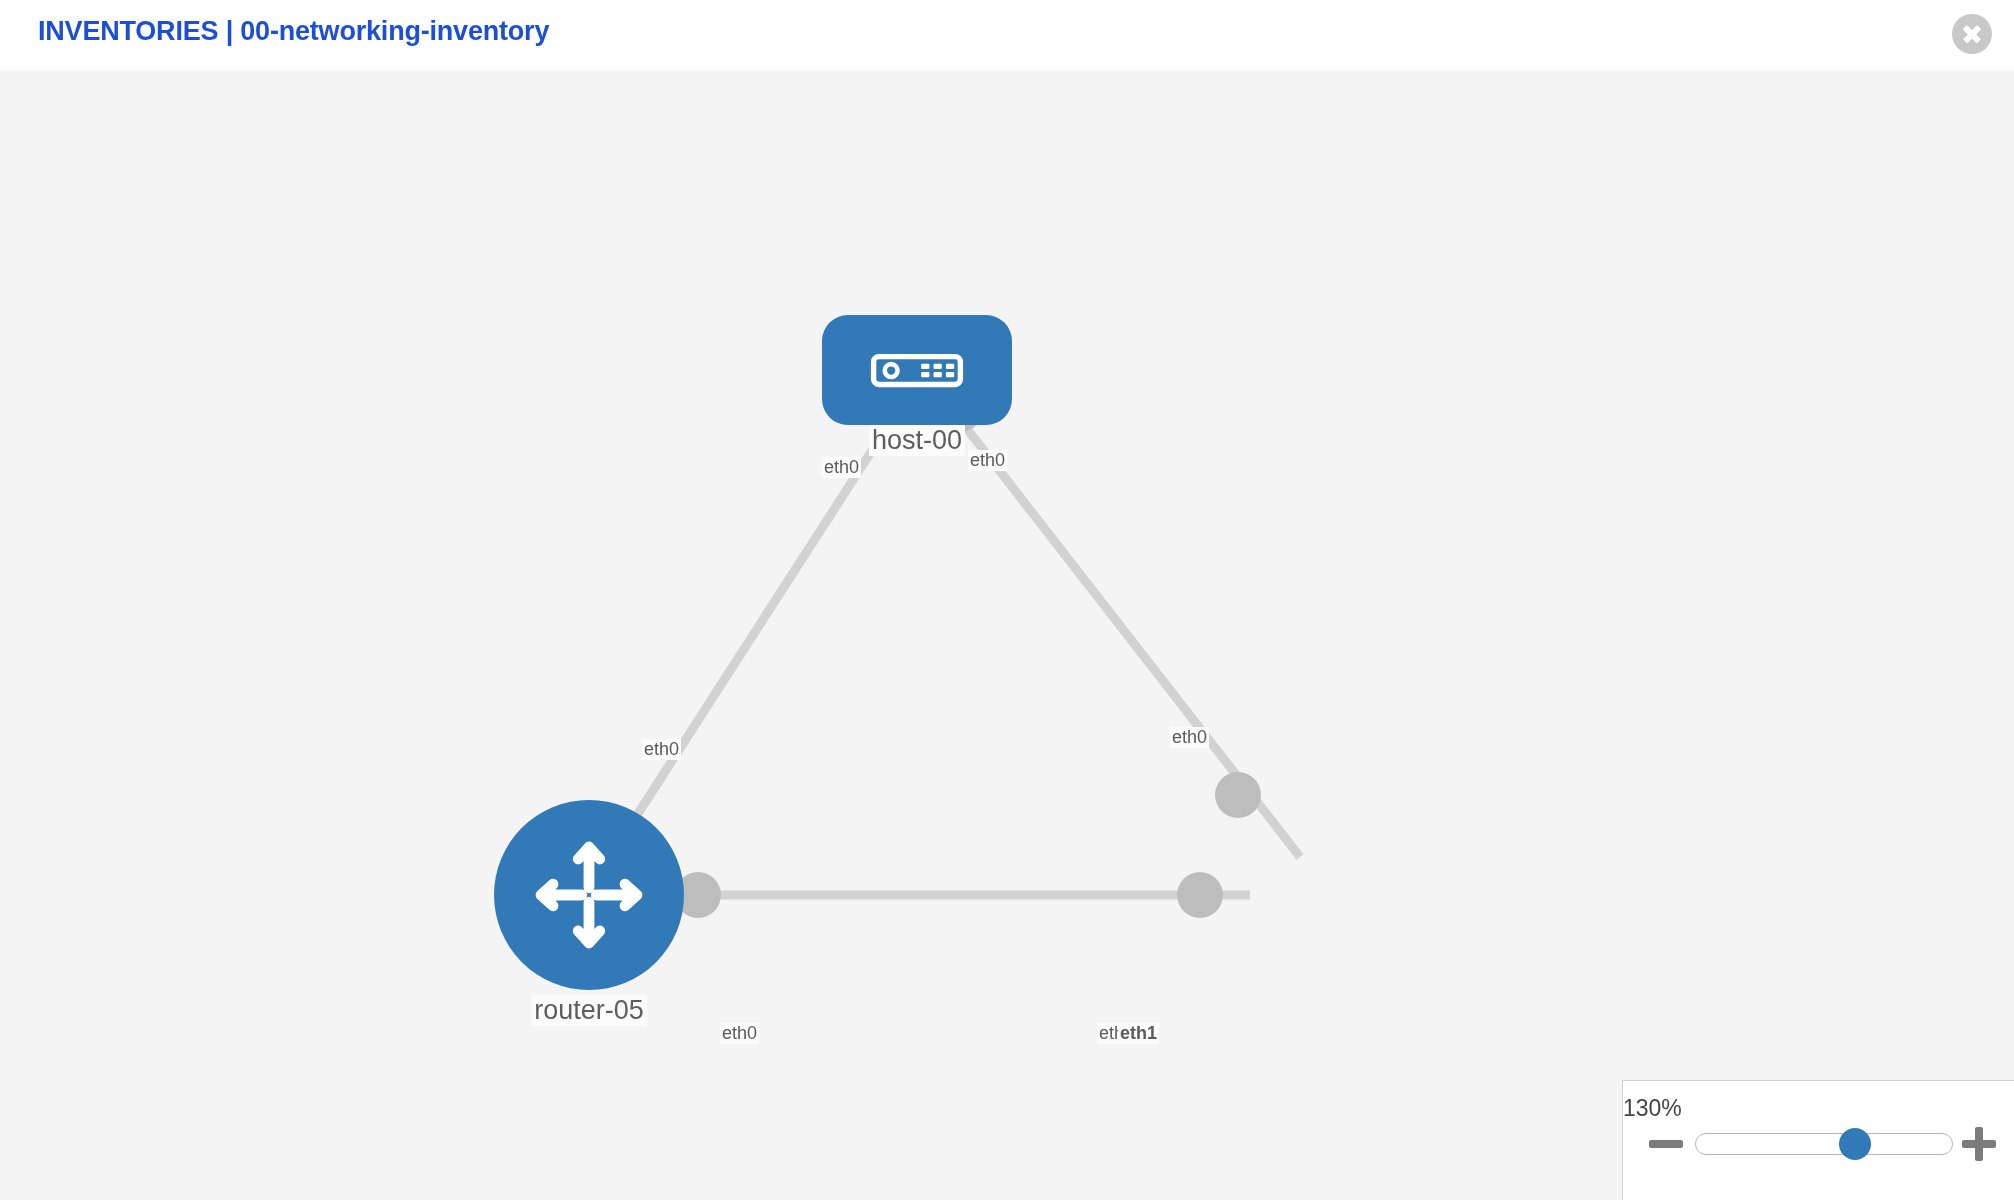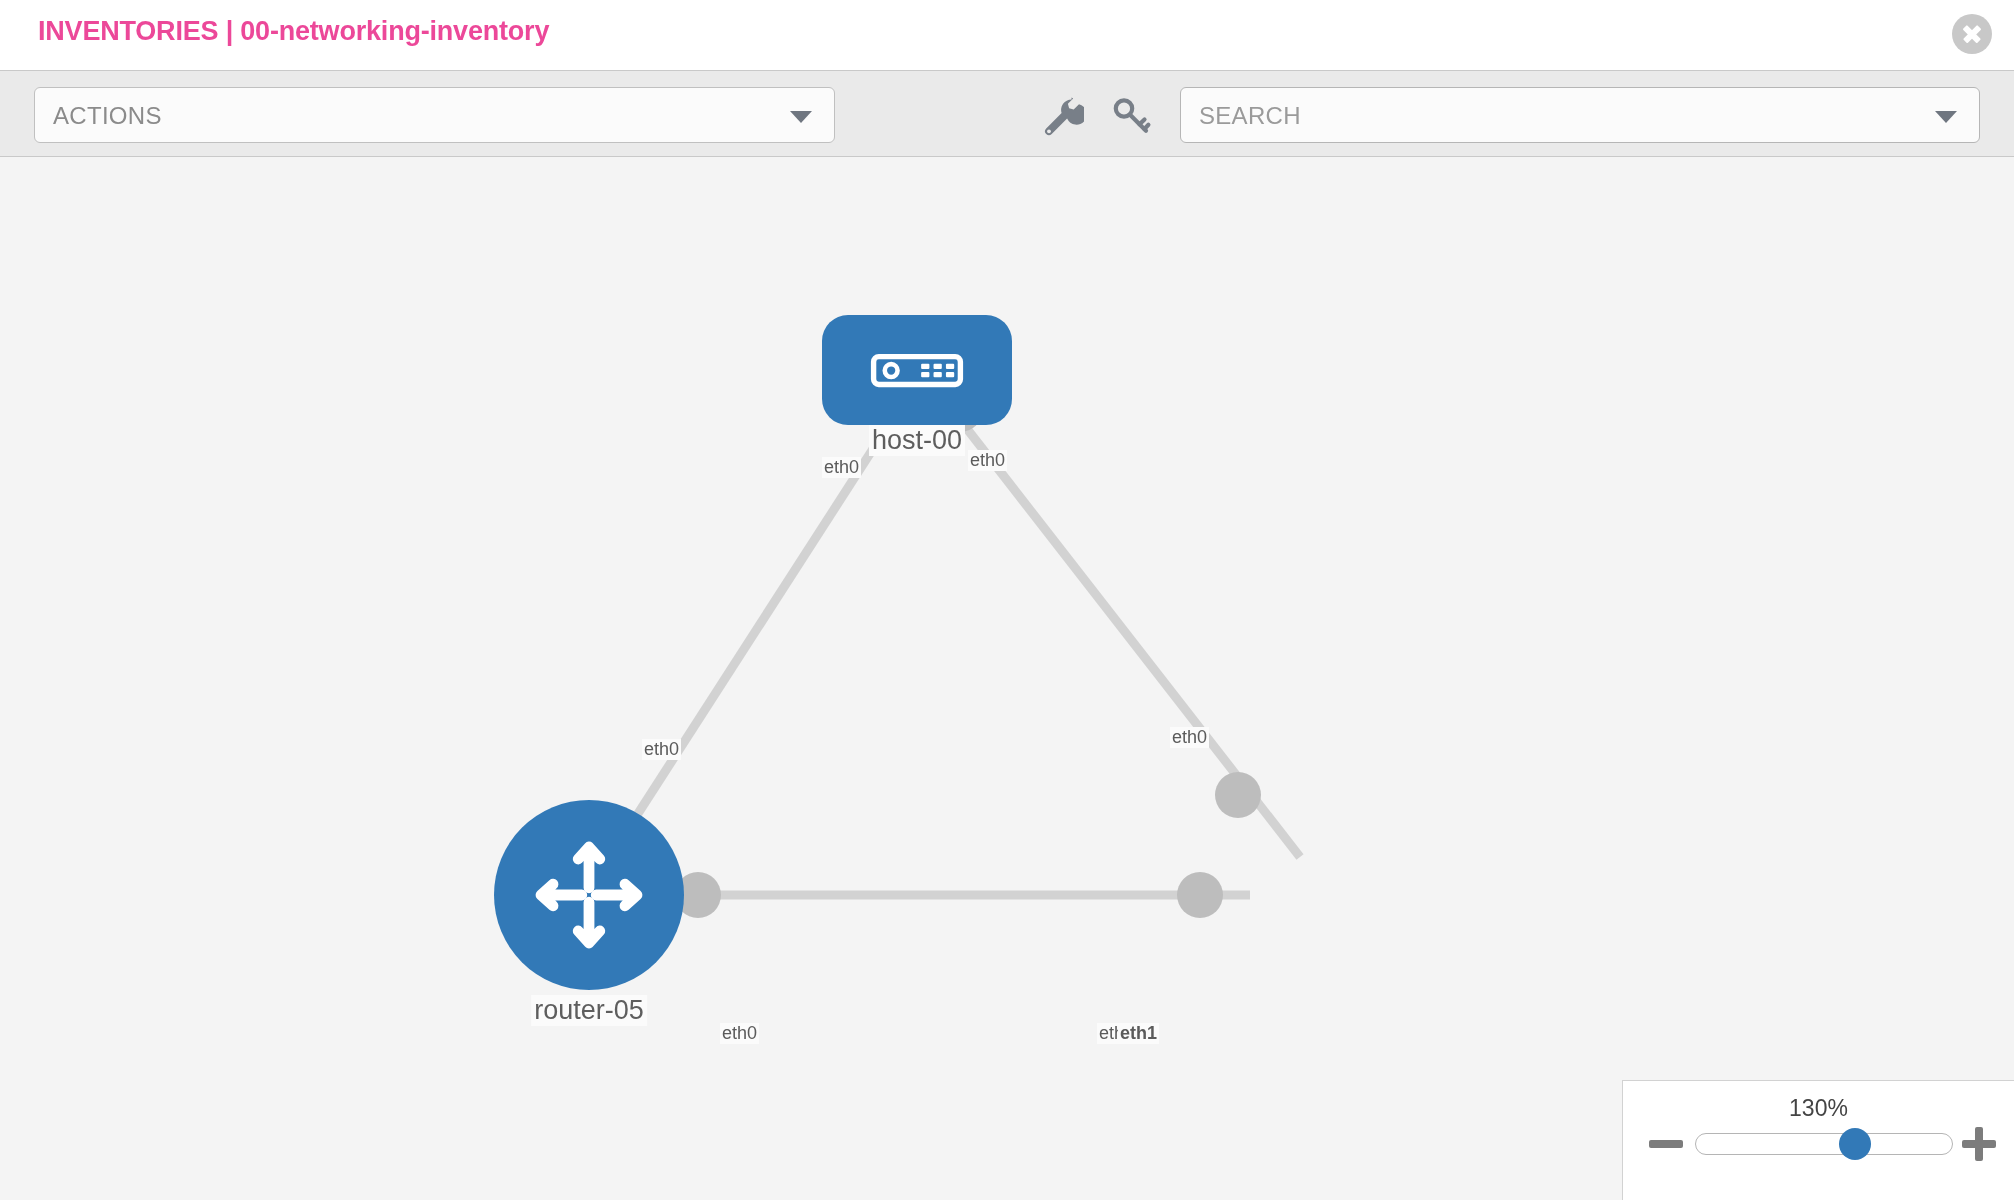--- a/index.html
+++ b/index.html
@@ -11,21 +11,21 @@
   }
   .app { position: relative; width: 2014px; height: 1200px; background: #f4f4f4; }
 
   
   .header {
     position: absolute; left: 0; top: 0; width: 2014px; height: 70px;
     background: #ffffff;
   }
   .header-title {
     position: absolute; left: 38px; top: 16px;
-    font-size: 27px; font-weight: bold; color: #ec4899;
+    font-size: 27px; font-weight: bold; color: #1d4ed8;
     letter-spacing: -0.2px; white-space: nowrap;
   }
   .close-btn {
     position: absolute; right: 22px; top: 14px;
     width: 40px; height: 40px; border-radius: 50%;
     background: #c8c8c8; cursor: pointer;
   }
   .close-btn .x1, .close-btn .x2 {
     position: absolute; left: 50%; top: 50%;
     width: 20px; height: 5.5px; background: #ffffff; border-radius: 1px;
@@ -121,21 +121,21 @@
   
   .zoom-panel {
     position: absolute; right: 0; bottom: 0;
     width: 392px; height: 120px;
     background: #ffffff;
     border-top: 1px solid #d2d2d2;
     border-left: 1px solid #d2d2d2;
   }
   .zoom-value {
     position: absolute; left: 0; right: 0; top: 14px;
-    text-align: center; font-size: 23px; color: #444;
+    font-size: 23px; color: #444;
   }
   .zoom-minus, .zoom-plus {
     position: absolute; top: 46px; width: 34px; height: 34px; cursor: pointer;
   }
   .zoom-minus { left: 26px; }
   .zoom-plus  { right: 18px; }
   .bar-h { position: absolute; left: 0; top: 13px; width: 34px; height: 8px; background: #7c7c7c; border-radius: 2px; }
   .bar-v { position: absolute; left: 13px; top: 0; width: 8px; height: 34px; background: #7c7c7c; border-radius: 2px; }
   .zoom-track {
     position: absolute; left: 72px; top: 52px;
@@ -155,50 +155,20 @@
 <div class="app">
 
   <div class="header">
     <div class="header-title">INVENTORIES | 00-networking-inventory</div>
     <div class="close-btn">
       <div class="x1"></div>
       <div class="x2"></div>
     </div>
   </div>
 
-  <div class="toolbar">
-
-    <div class="actions-select">
-      <div class="label">ACTIONS</div>
-      <div class="caret"></div>
-    </div>
-
-    <div class="tool-icon wrench">
-      <svg viewBox="0 0 46 46" width="46" height="46" aria-hidden="true">
-        <path d="M33.5 6.5a10.4 10.4 0 0 0-9.9 13.6L8.2 35.5a3.9 3.9 0 0 0 0 5.5 3.9 3.9 0 0 0 5.5 0l15.4-15.4A10.4 10.4 0 1 0 41 11.2l-5.3 5.3-4.6-1.2-1.2-4.6 5.3-5.3a10.6 10.6 0 0 0-1.7-.9z" fill="#787f88"></path>
-        <circle cx="11" cy="38.3" r="1.9" fill="#eaeaea"></circle>
-      </svg>
-    </div>
-
-    <div class="tool-icon key">
-      <svg viewBox="0 0 46 46" width="46" height="46" aria-hidden="true">
-        <g fill="none" stroke="#787f88" stroke-width="4.2" stroke-linecap="round">
-          <circle cx="16" cy="15.5" r="8.2"></circle>
-          <path d="M21.8 21.4 L38 37.8"></path>
-          <path d="M31.5 31.2 L36.5 26.4"></path>
-          <path d="M36.4 36 L40.4 31.8"></path>
-        </g>
-      </svg>
-    </div>
-
-    <div class="search-select">
-      <div class="label">SEARCH</div>
-      <div class="caret"></div>
-    </div>
-  </div>
 
   <div class="canvas">
 
     <svg class="canvas-svg" viewBox="0 0 2014 1043">
 
       <g stroke="#d2d2d2" stroke-width="9" fill="none">
         <line x1="900" y1="250" x2="610" y2="700"></line>
         <line x1="950" y1="250" x2="1300" y2="700"></line>
         <line x1="640" y1="738" x2="1250" y2="738"></line>
       </g>

